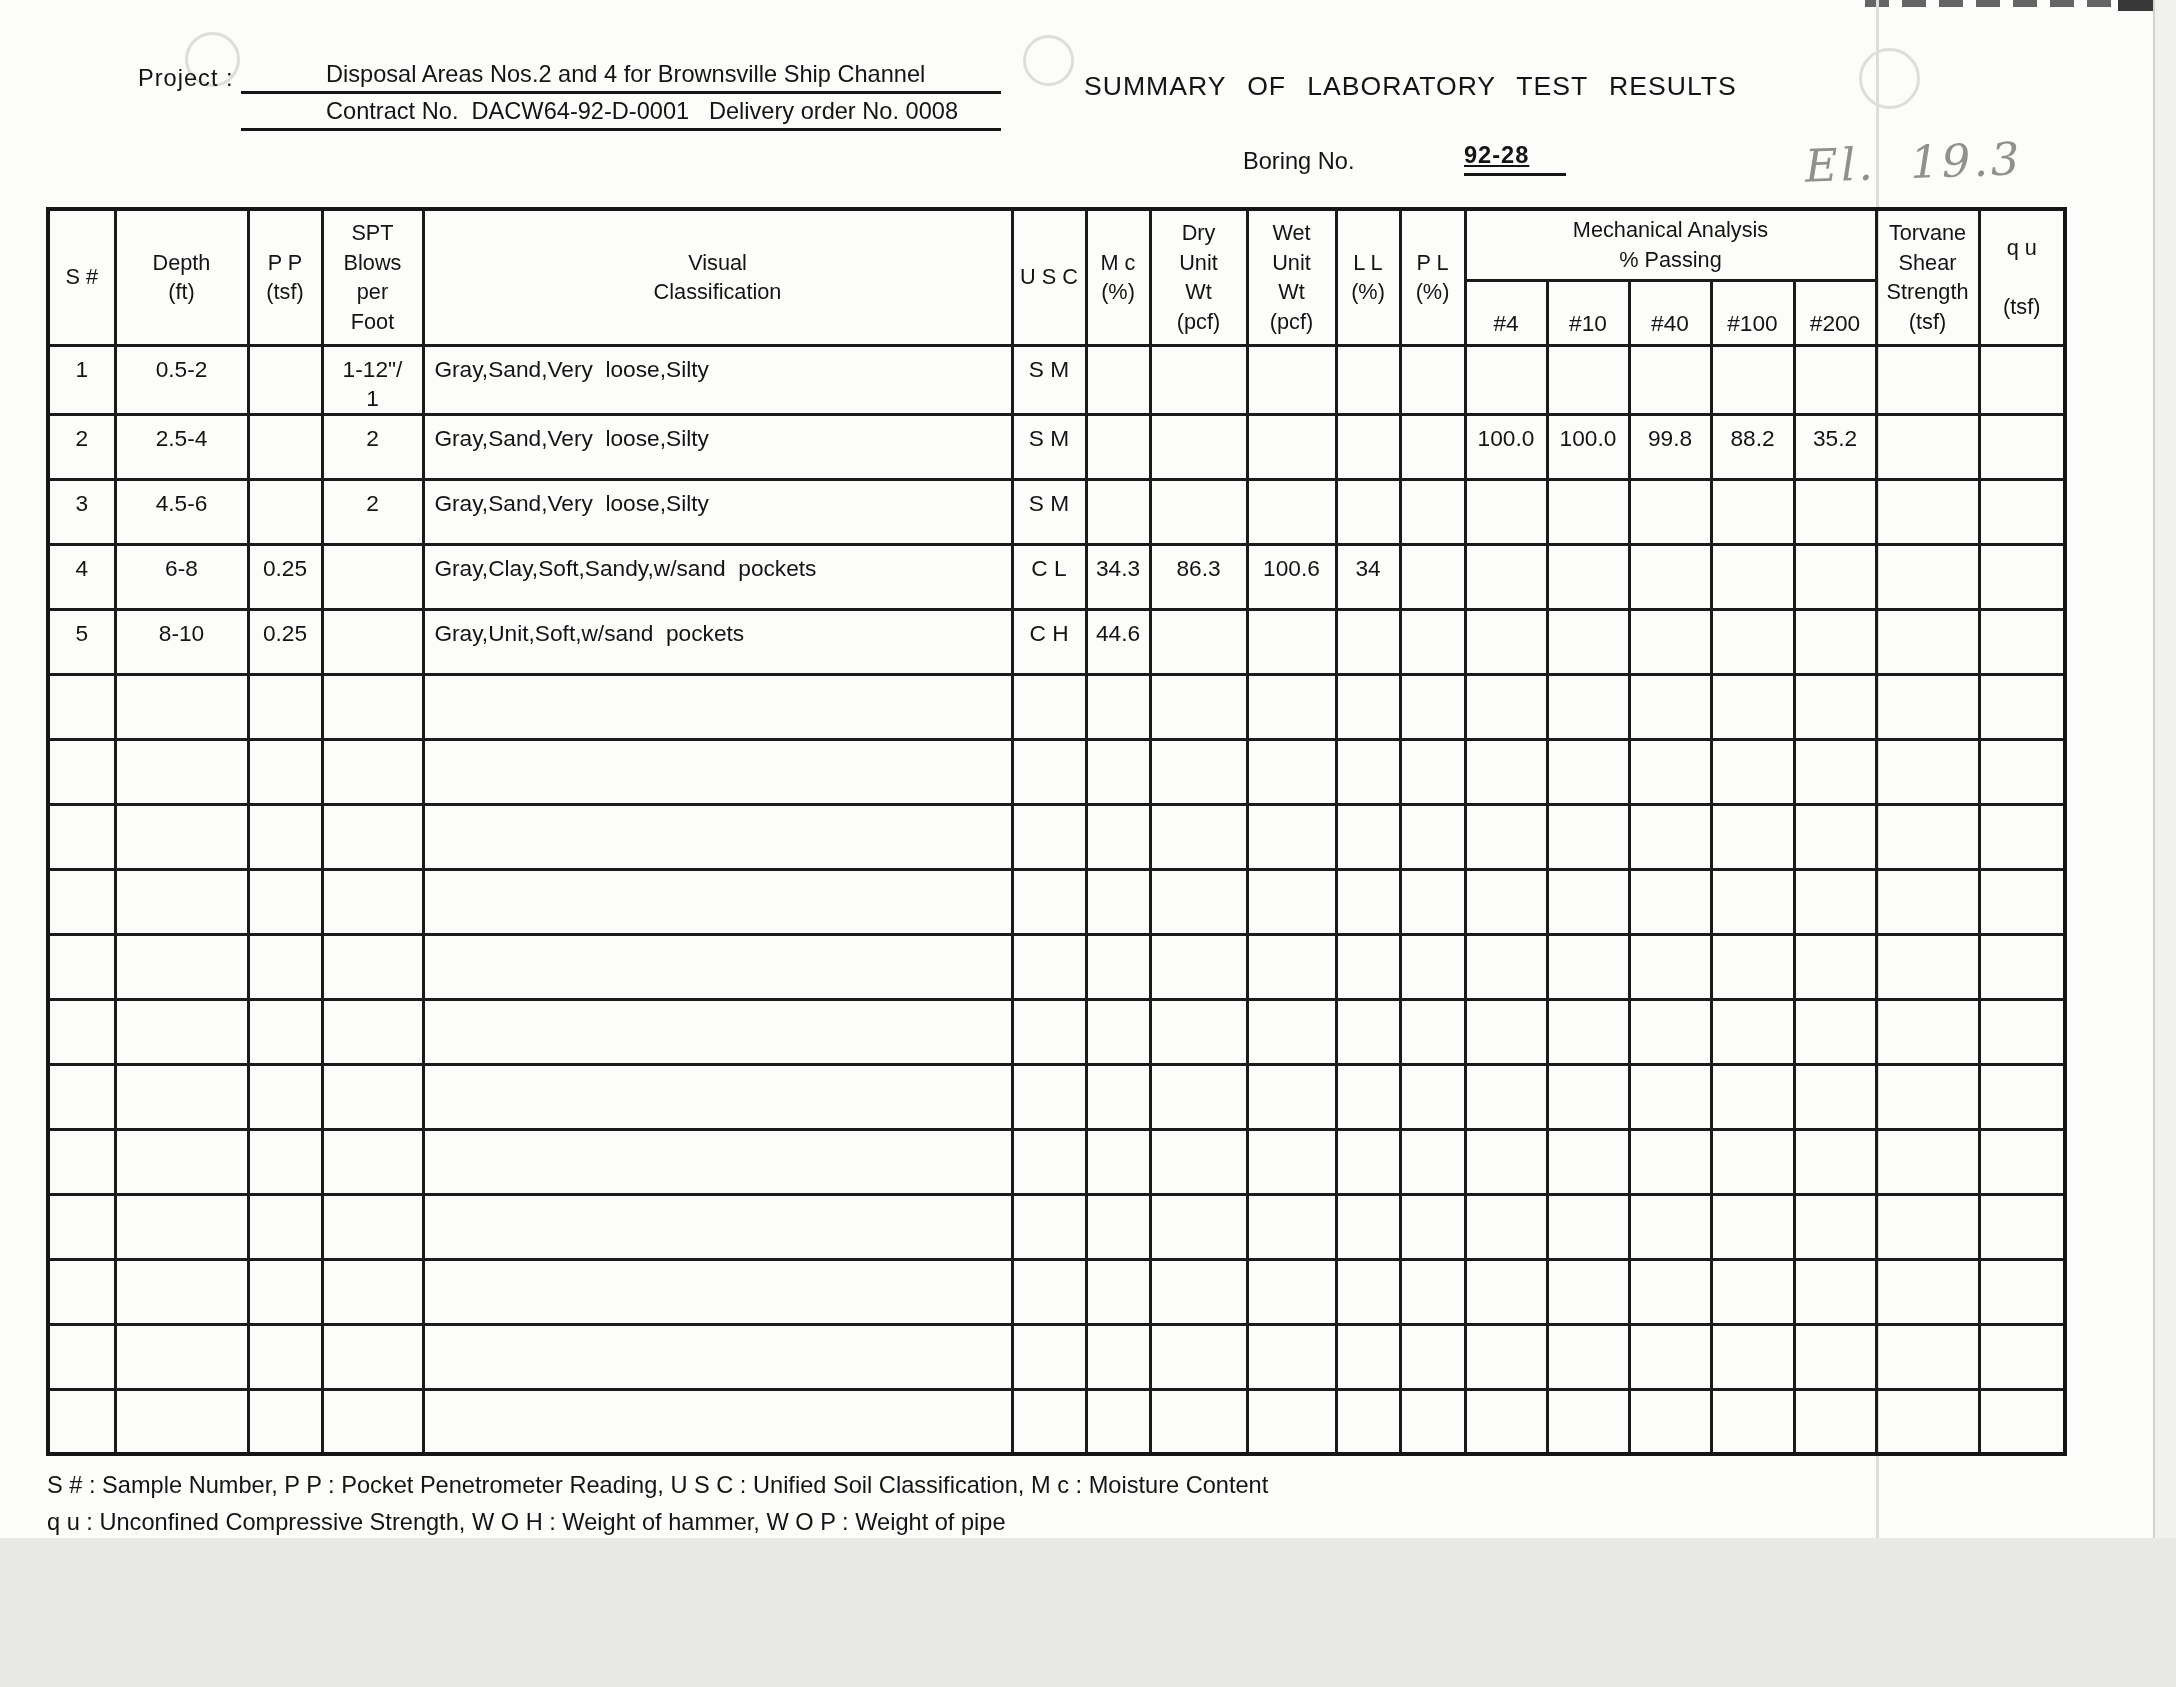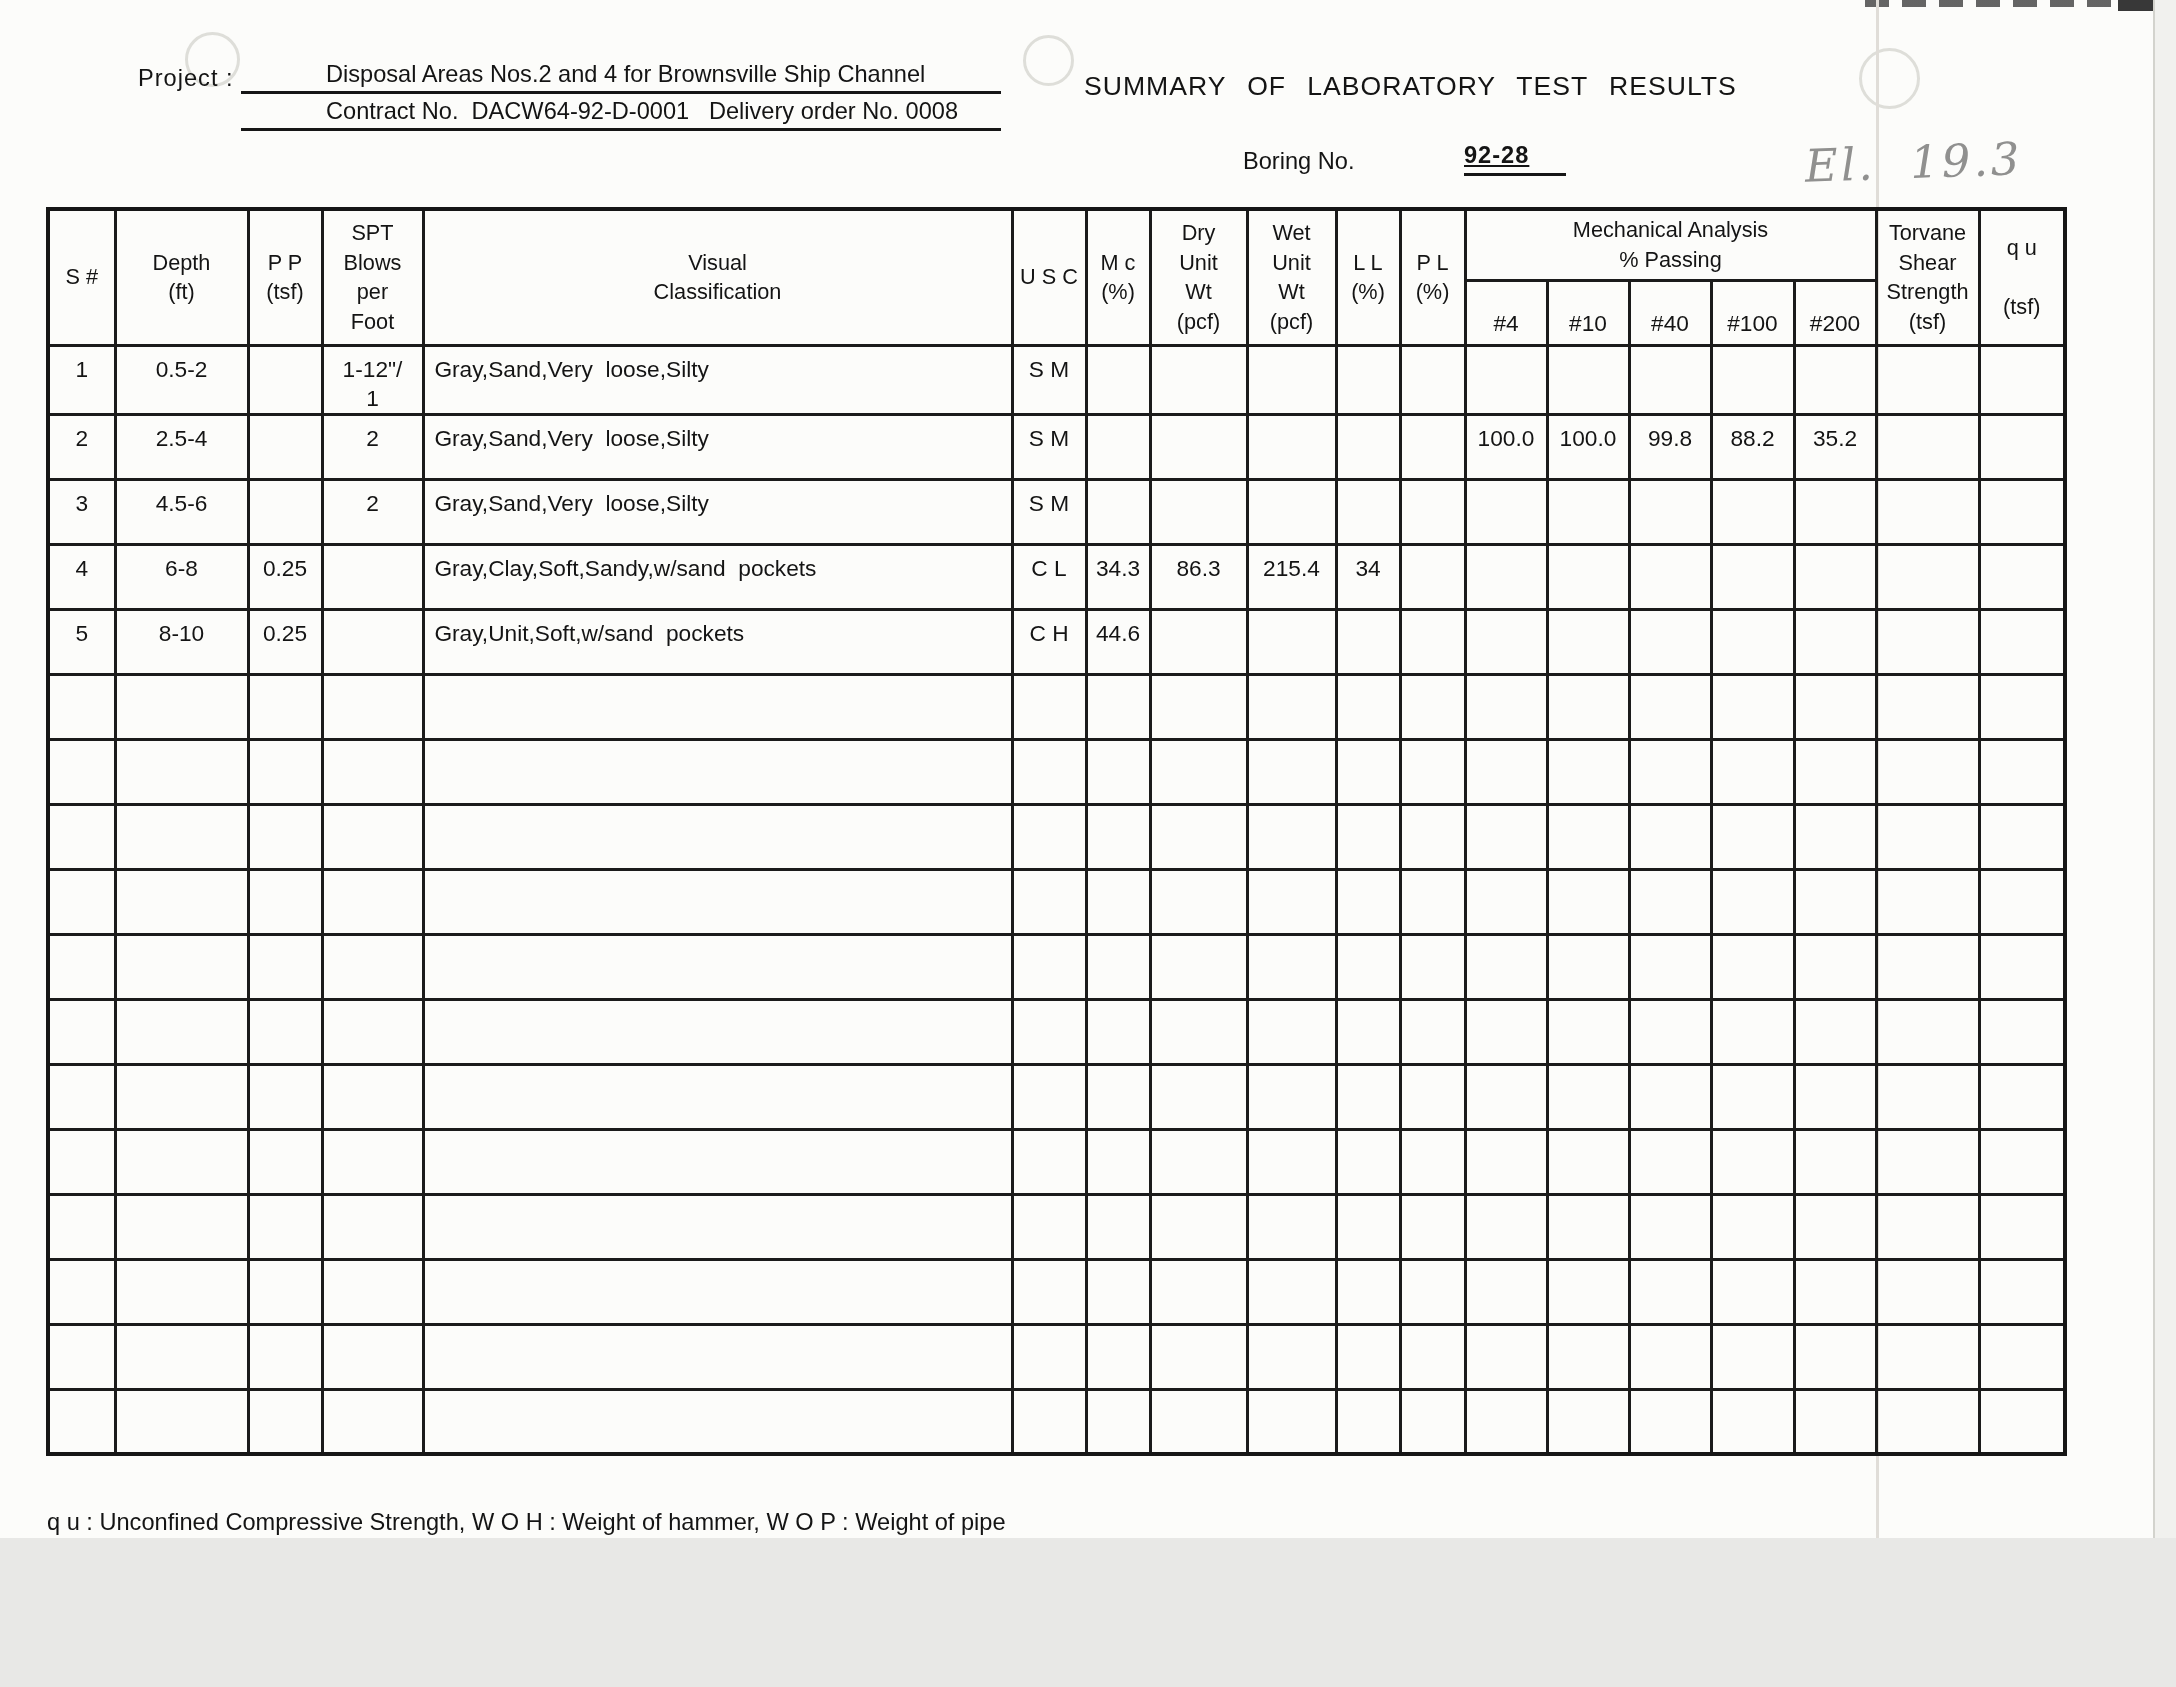--- a/index.html
+++ b/index.html
@@ -233,21 +233,21 @@
         </tr>
         <tr>
           <td class="c0">4</td>
           <td class="c1">6-8</td>
           <td class="c2">0.25</td>
           <td class="c3"></td>
           <td class="c4">Gray,Clay,Soft,Sandy,w/sand  pockets</td>
           <td class="c5">C L</td>
           <td class="c6">34.3</td>
           <td class="c7">86.3</td>
-          <td class="c8">215.4</td>
+          <td class="c8">100.6</td>
           <td class="c9">34</td>
           <td class="c10"></td>
           <td class="c11"></td>
           <td class="c12"></td>
           <td class="c13"></td>
           <td class="c14"></td>
           <td class="c15"></td>
           <td class="c16"></td>
           <td class="c17"></td>
         </tr>
@@ -507,17 +507,18 @@
           <td class="c12"></td>
           <td class="c13"></td>
           <td class="c14"></td>
           <td class="c15"></td>
           <td class="c16"></td>
           <td class="c17"></td>
         </tr>
       </tbody>
   </table>
 
+  <div class="legend-1">S # : Sample Number, P P : Pocket Penetrometer Reading, U S C : Unified Soil Classification, M c : Moisture Content</div>
   <div class="legend-2">q u : Unconfined Compressive Strength, W O H : Weight of hammer, W O P : Weight of pipe</div>
   <div class="company">Geotest  Engineering,  Inc.</div>
 
 </div>
 
 
 </body></html>

